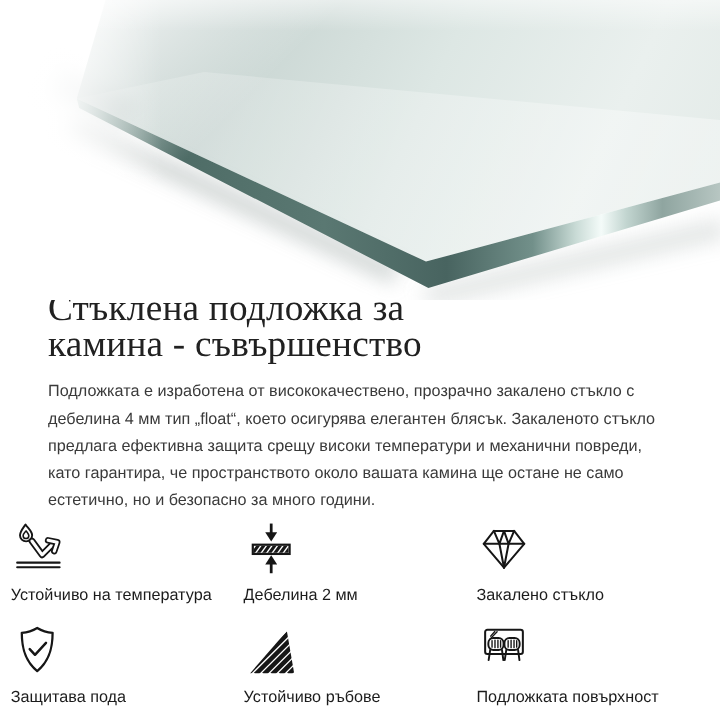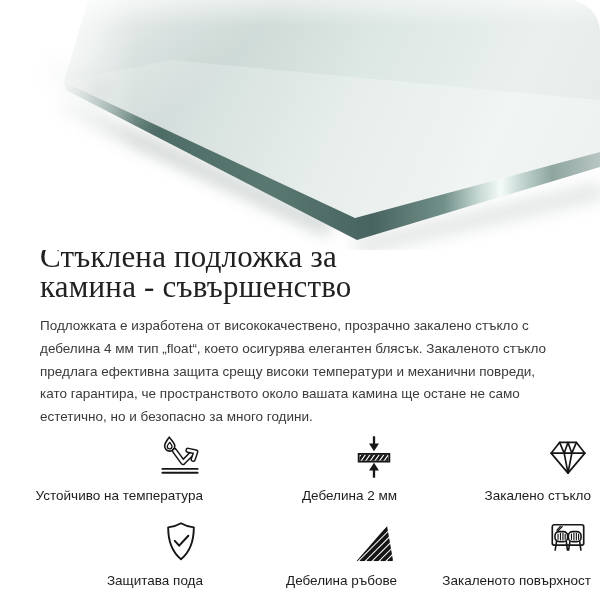--- a/index.html
+++ b/index.html
@@ -1,17 +1,17 @@
 <!DOCTYPE html>
 <html><head>
 <meta charset="utf-8">
 <style>
   html,body{margin:0;padding:0;background:#fff;}
   .page{position:relative;width:600px;height:600px;overflow:hidden;background:#fff;
-        font-family:"Liberation Sans","DejaVu Sans",sans-serif;color:#3a3a3a;border-radius:32px;}
+        font-family:"Liberation Sans","DejaVu Sans",sans-serif;color:#3a3a3a;}
 
   
   .hero{position:relative;height:250px;overflow:hidden;background:#fff;}
   .glass-surface{position:absolute;inset:0;
     clip-path:polygon(88px 0,64px 82px,355px 218px,600px 152px,600px 0);
     background:linear-gradient(115deg,#9fb2ae 0%,#bac9c6 18%,#cdd9d6 35%,#dde7e4 55%,#eaf0ee 78%,#e1e9e6 100%);}
   .glass-reflection{position:absolute;inset:0;
     clip-path:polygon(64px 82px,355px 218px,600px 152px,600px 100px,170px 60px);
     background:linear-gradient(110deg,rgba(255,255,255,.12),rgba(255,255,255,.38));}
   .glass-edge{position:absolute;inset:0;
@@ -34,21 +34,21 @@
 
   
   .title{margin:-8px 0 0 40px;width:370px;
     font-family:"Liberation Serif","DejaVu Serif",serif;font-weight:400;
     font-size:31px;line-height:30px;color:#212121;letter-spacing:.2px;}
   .desc{margin:13px 46px 0 40px;font-size:13.5px;line-height:22.8px;color:#3a3a3a;}
 
   
   .features{margin:5px 0 0 9px;width:582px;display:grid;
     grid-template-columns:repeat(3,194px);row-gap:16px;}
-  .feature{display:flex;flex-direction:column;align-items:flex-end;}
+  .feature{display:flex;flex-direction:column;align-items:flex-start;}
   .icon-box{height:46px;display:flex;align-items:center;justify-content:center;}
   .feature-label{margin-top:8px;font-size:13.5px;color:#1c1c1c;white-space:nowrap;}
   svg{display:block;}
 </style>
 </head>
 <body>
 
 <div class="page">
 
   <div class="hero">
@@ -155,21 +155,21 @@
           <g clip-path="url(#clip-tri)" stroke="#161616" stroke-width="5">
             <line x1="4" y1="56" x2="56" y2="4"></line>
             <line x1="13" y1="56" x2="56" y2="13"></line>
             <line x1="22" y1="56" x2="56" y2="22"></line>
             <line x1="31" y1="56" x2="56" y2="31"></line>
             <line x1="40" y1="56" x2="56" y2="40"></line>
             <line x1="49" y1="56" x2="56" y2="49"></line>
           </g>
         </svg>
       </div>
-      <div class="feature-label">Дебелина ръбове</div>
+      <div class="feature-label">Устойчиво ръбове</div>
     </div>
 
     <div class="feature">
       <div class="icon-box">
         <svg viewBox="0 0 60 60" width="46" height="46">
           <g fill="none" stroke="#161616" stroke-linecap="round" stroke-linejoin="round">
             <rect x="9.5" y="7.5" width="41" height="26.5" rx="2.5" stroke-width="2.2"></rect>
             <path d="M15.5 14.5 L20 9.5 M14.5 18 L22.5 9.8" stroke-width="1.5"></path>
           </g>
           <g stroke="#161616" stroke-linecap="round" stroke-linejoin="round">
@@ -187,17 +187,17 @@
             <g stroke-width="1.5" fill="none">
               <line x1="34.5" y1="19.5" x2="34.5" y2="26.5"></line>
               <line x1="37.7" y1="18.8" x2="37.7" y2="27"></line>
               <line x1="40.9" y1="18.8" x2="40.9" y2="27"></line>
               <line x1="43.8" y1="19.5" x2="43.8" y2="26.5"></line>
             </g>
             <path d="M32.5 29.5 L30.8 40.5 M45.3 29.5 L46.8 40.5" fill="none" stroke-width="2.1"></path>
           </g>
         </svg>
       </div>
-      <div class="feature-label">Закаленото повърхност</div>
+      <div class="feature-label">Подложката повърхност</div>
     </div>
 
   </div>
 </div>
 
 </body></html>

